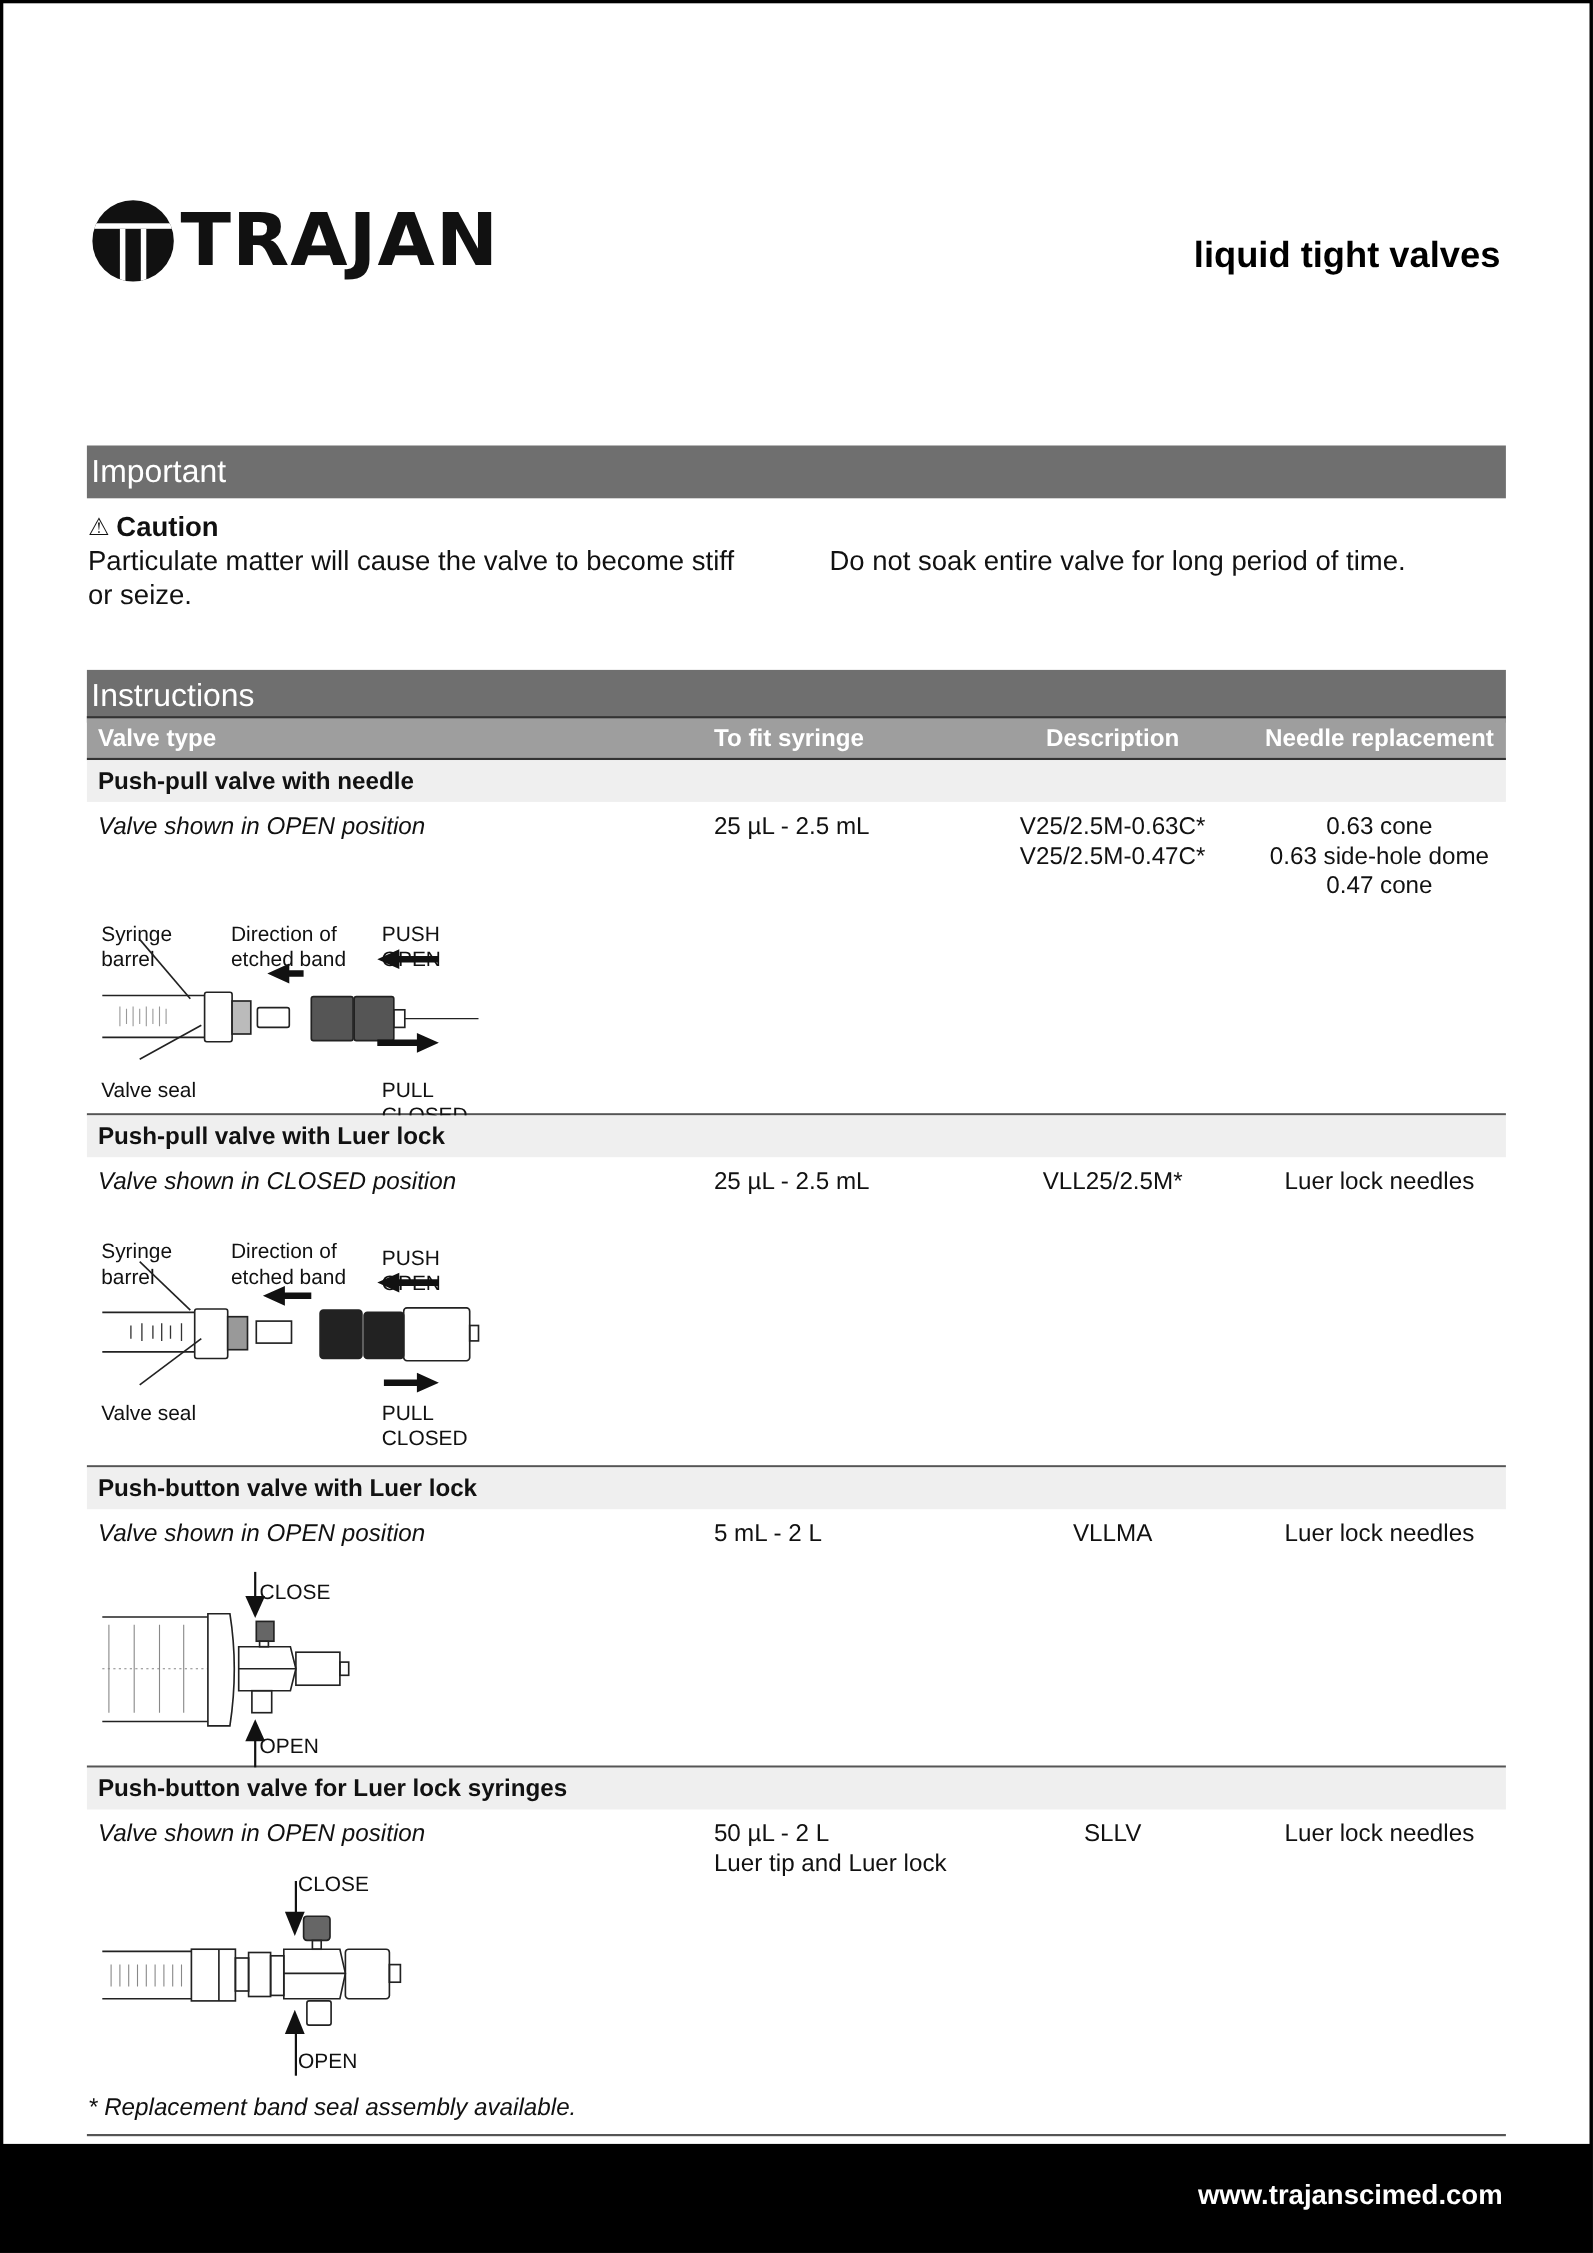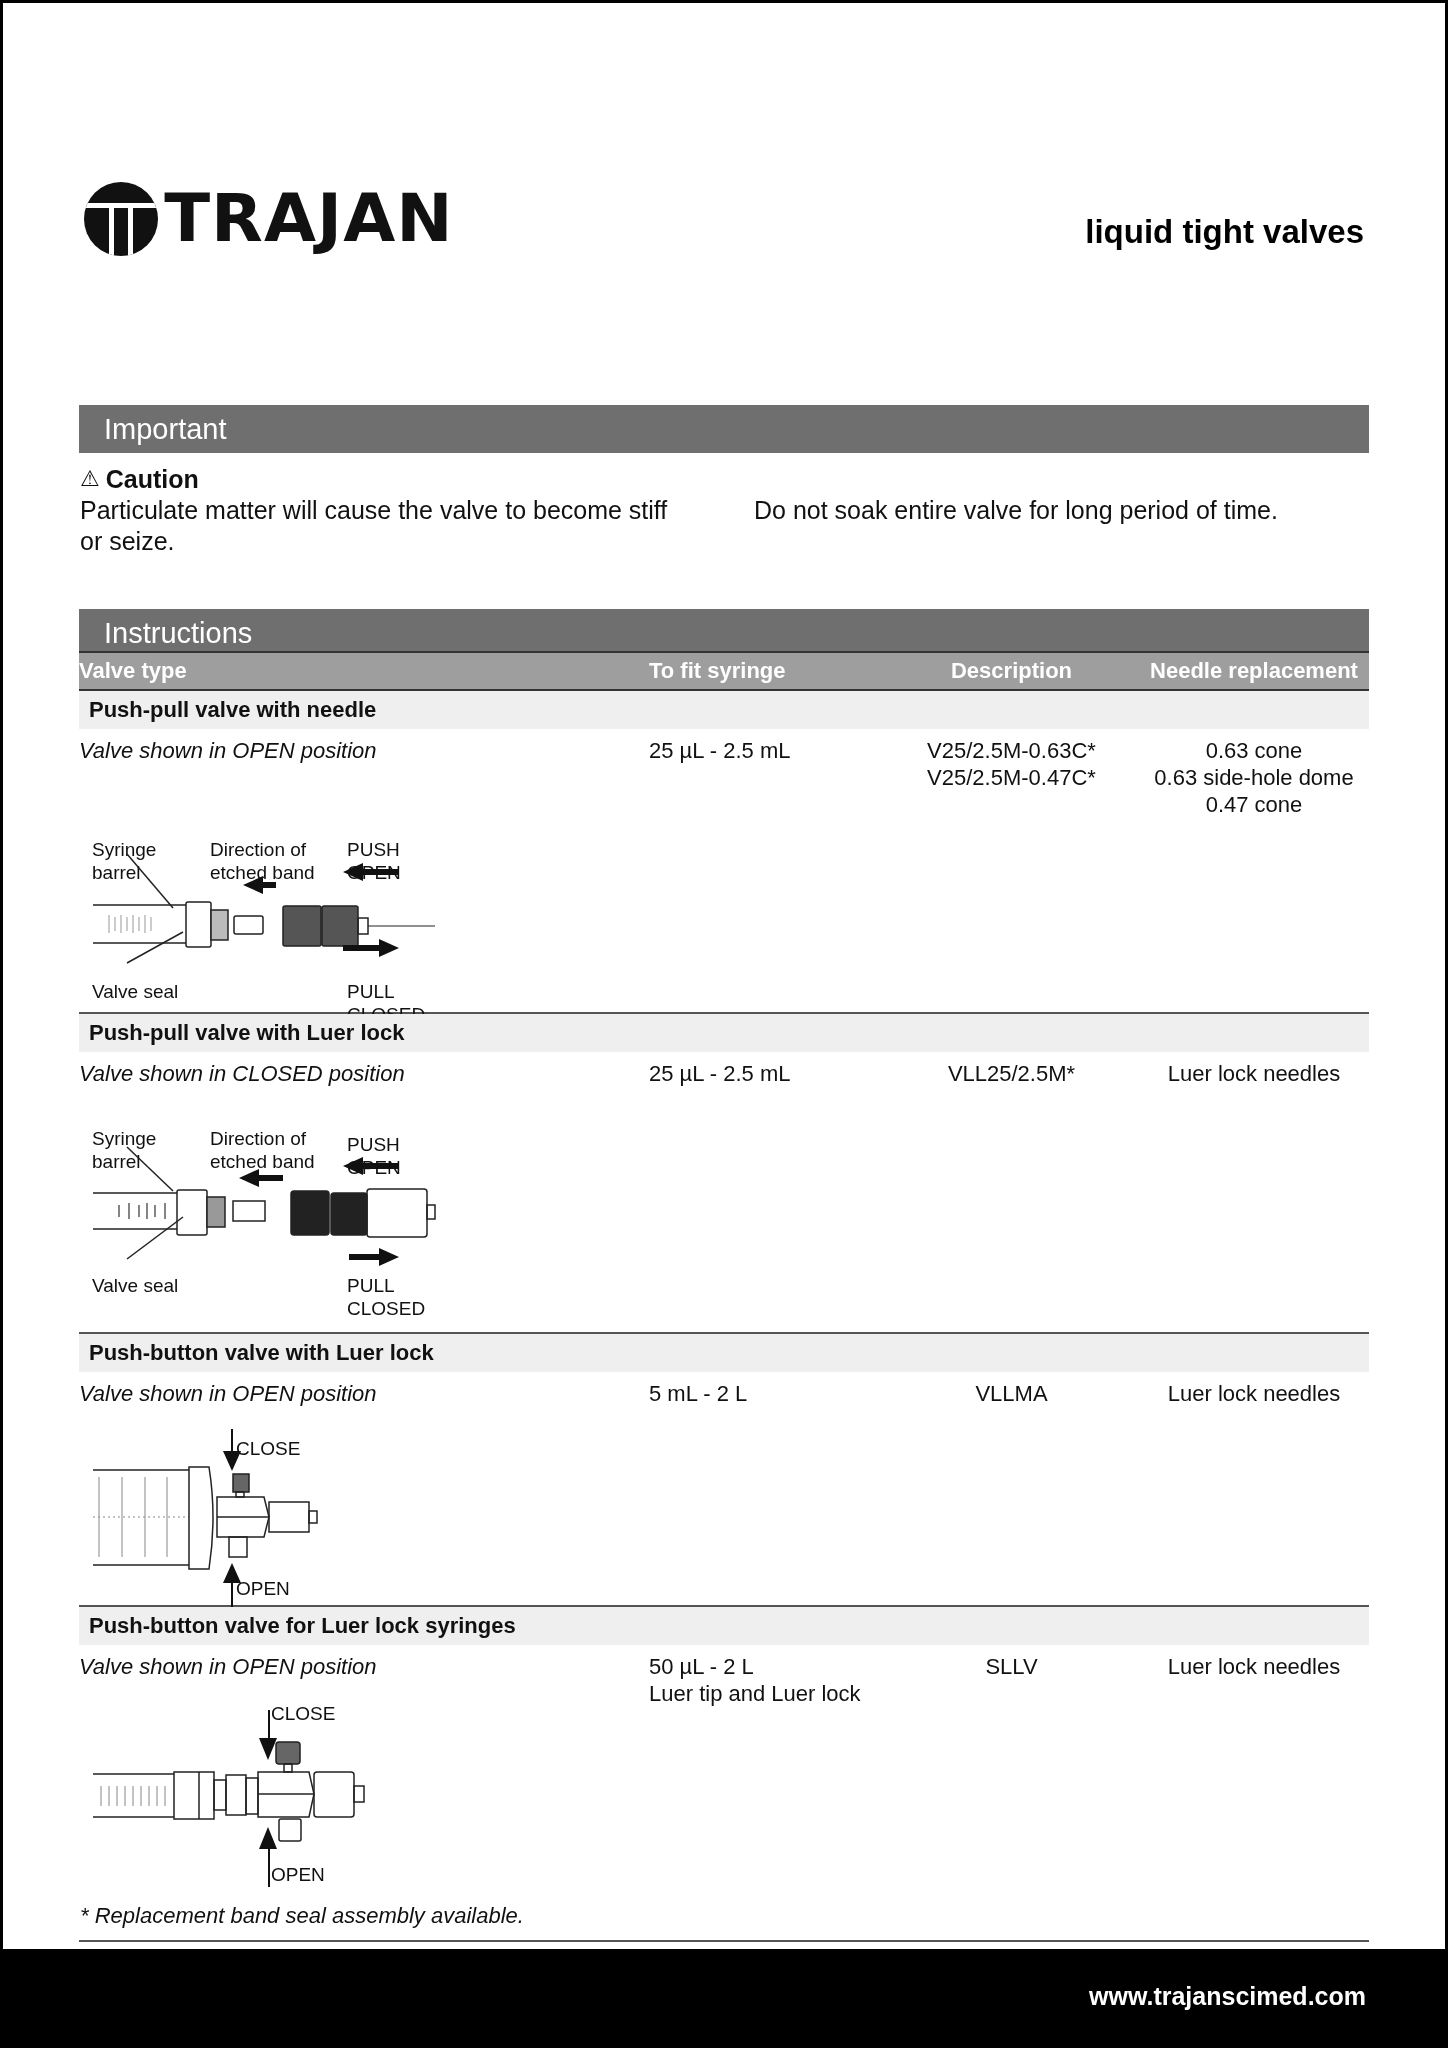--- a/index.html
+++ b/index.html
@@ -21,39 +21,39 @@
     }
     .doc-title {
       position: absolute; right: 81px; top: 208px; width: 600px; text-align: right;
       font-weight: 700; font-size: 33px; line-height: 42px; color: #000;
     }
 
     
     .section-bar {
       position: absolute; left: 76px; width: 1290px; height: 48px;
       background: #6f6f6f; color: #fff; font-size: 29px; line-height: 48px;
-      padding-left: 25px;
+      padding-left: 4px;
     }
     .sb-important { top: 402px; }
     .sb-instructions { top: 578px; margin-top: 28px; }
 
     .caution { position: absolute; left: 77px; top: 461px; font-size: 25px; line-height: 30px; }
     .caution .caution-title { font-weight: 700; display: flex; align-items: center; gap: 6px; }
     .caution .tri { font-size: 22px; font-weight: 400; }
     .caution-text-left { position: absolute; left: 77px; top: 492px; width: 600px; font-size: 25px; line-height: 31px; }
     .caution-text-right { position: absolute; left: 751px; top: 492px; width: 620px; font-size: 25px; line-height: 31px; }
 
     
     .table { position: absolute; left: 76px; top: 648px; width: 1290px; }
     .thead {
       height: 40px; background: #9e9e9e; border-top: 2px solid #333;
       border-bottom: 2px solid #333; display: flex; color: #fff; font-weight: 700; font-size: 22px;
       line-height: 36px;
     }
-    .col1 { width: 570px; }
+    .col1 { width: 570px; padding-left: 10px; }
     .col2 { width: 235px; text-align: left; }
     .col3 { width: 255px; text-align: center; }
     .col4 { width: 230px; text-align: center; }
 
     .group { position: relative; border-bottom: 2px solid #555; }
     .group-title {
       background: #efefef; height: 38px; line-height: 38px; font-size: 22px; font-weight: 700;
       padding-left: 10px; color: #111;
     }
     .group-row { display: flex; font-size: 22px; line-height: 27px; padding-top: 8px; }

